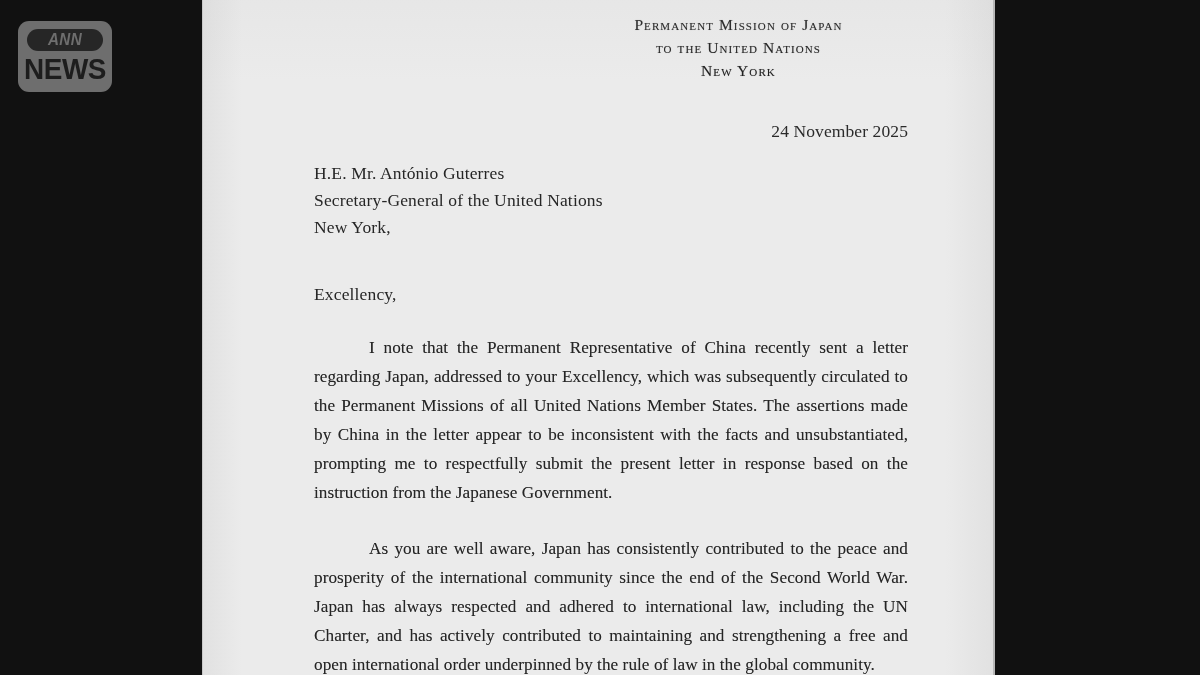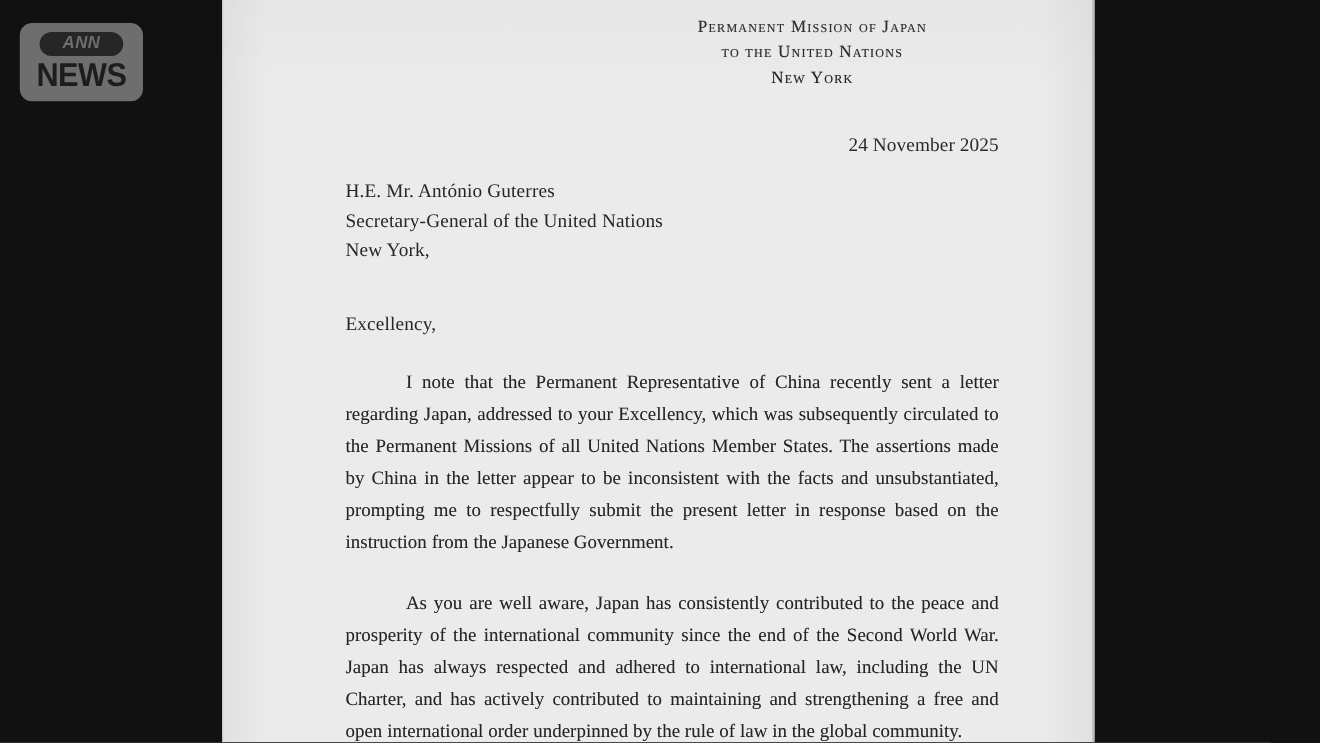--- a/index.html
+++ b/index.html
@@ -14,21 +14,21 @@
     background: #111111;
     overflow: hidden;
     font-family: "Liberation Serif", serif;
   }
 
   
   #logo {
     position: absolute;
     left: 18px;
     top: 21px;
-    width: 112px;
+    width: 94px;
     height: 71px;
     background: #6e6e6e;
     border-radius: 11px;
     display: flex;
     flex-direction: column;
     align-items: center;
     justify-content: center;
     gap: 1px;
   }
   #logo-pill {

